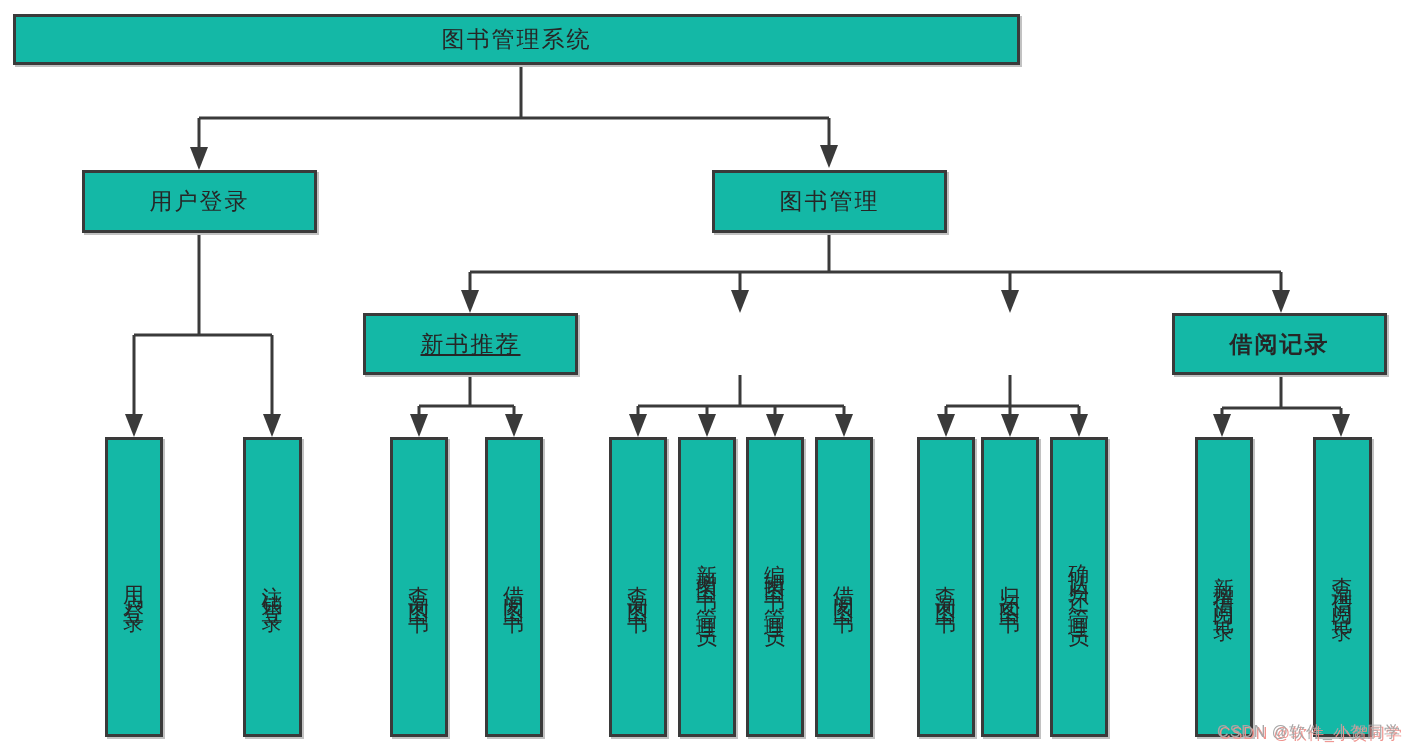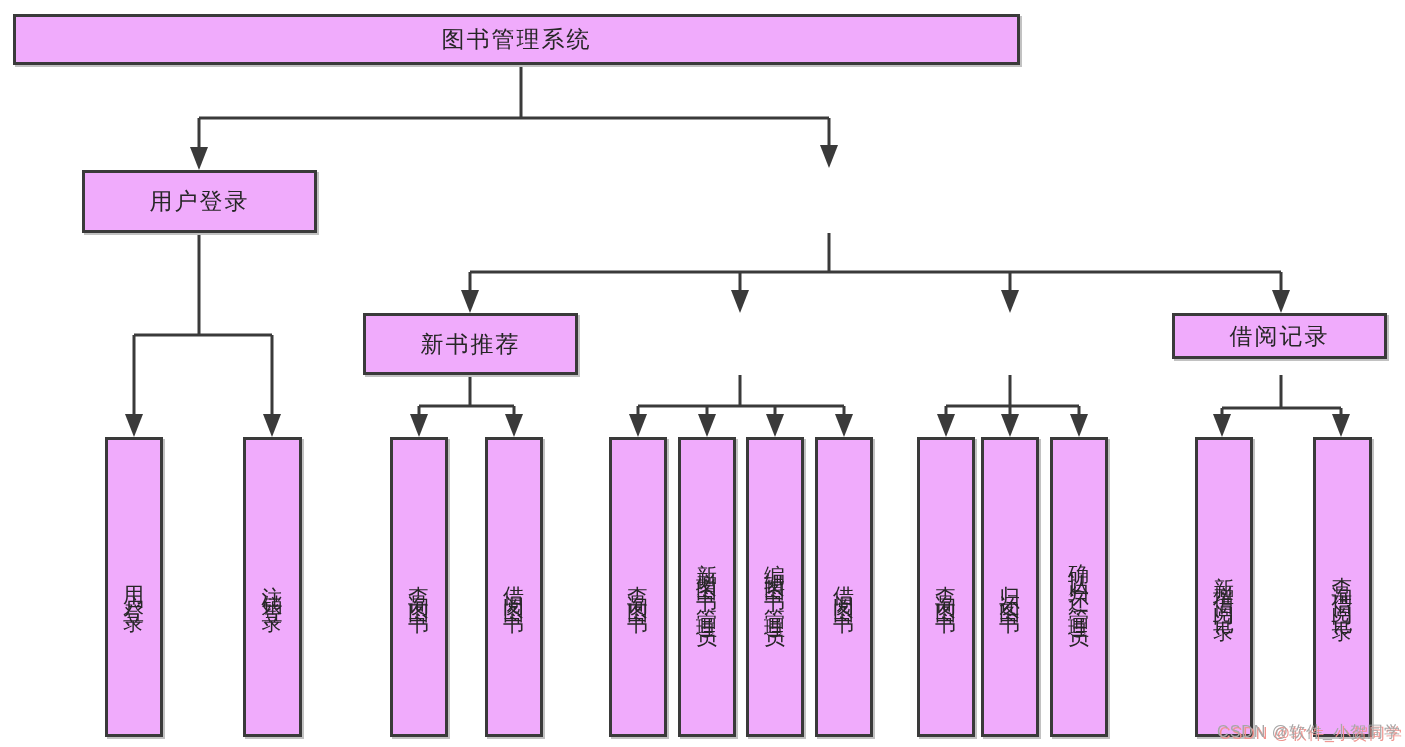--- a/index.html
+++ b/index.html
@@ -16,21 +16,21 @@
     overflow: hidden;
   }
   svg.connectors {
     position: absolute;
     left: 0; top: 0;
     width: 1405px; height: 747px;
   }
   .node {
     position: absolute;
     box-sizing: border-box;
-    background: #f0abfc;
+    background: #14b8a6;
     border: 3px solid #3a3a3a;
     box-shadow: 2px 2px 0 #c2c2c2;
     display: flex;
     align-items: center;
     justify-content: center;
     color: #262626;
     font-size: 23px;
     letter-spacing: 2px;
     text-align: center;
   }
@@ -99,23 +99,24 @@
       <polygon points="1070,414 1088,414 1079,437"></polygon>
 
       <polygon points="1213,414 1231,414 1222,437"></polygon>
       <polygon points="1332,414 1350,414 1341,437"></polygon>
     </g>
   </svg>
 
   <div class="node" style="left:13px; top:14px; width:1007px; height:51px;">图书管理系统</div>
 
   <div class="node" style="left:82px; top:170px; width:235px; height:63px;">用户登录</div>
+  <div class="node" style="left:712px; top:170px; width:235px; height:63px;">图书管理</div>
 
-  <div class="node" style="left:363px; top:313px; width:215px; height:62px;">新书推荐</div>
-  <div class="node" style="left:1172px; top:313px; width:215px; height:46px;">借阅记录</div>
+  <div class="node" style="left:363px; top:313px; width:215px; height:62px;text-decoration:underline;">新书推荐</div>
+  <div class="node" style="left:1172px; top:313px; width:215px; height:62px;font-weight:bold;">借阅记录</div>
 
   <div class="node leaf" style="left:105px; top:437px; width:58px; height:300px;">用户登录</div>
   <div class="node leaf" style="left:243px; top:437px; width:59px; height:300px;">注销登录</div>
 
   <div class="node leaf" style="left:390px; top:437px; width:58px; height:300px;">查询图书</div>
   <div class="node leaf" style="left:485px; top:437px; width:58px; height:300px;">借阅图书</div>
 
   <div class="node leaf" style="left:609px; top:437px; width:58px; height:300px;">查询图书</div>
   <div class="node leaf" style="left:678px; top:437px; width:58px; height:300px;">新增图书（管理员）</div>
   <div class="node leaf" style="left:746px; top:437px; width:58px; height:300px;">编辑图书（管理员）</div>

